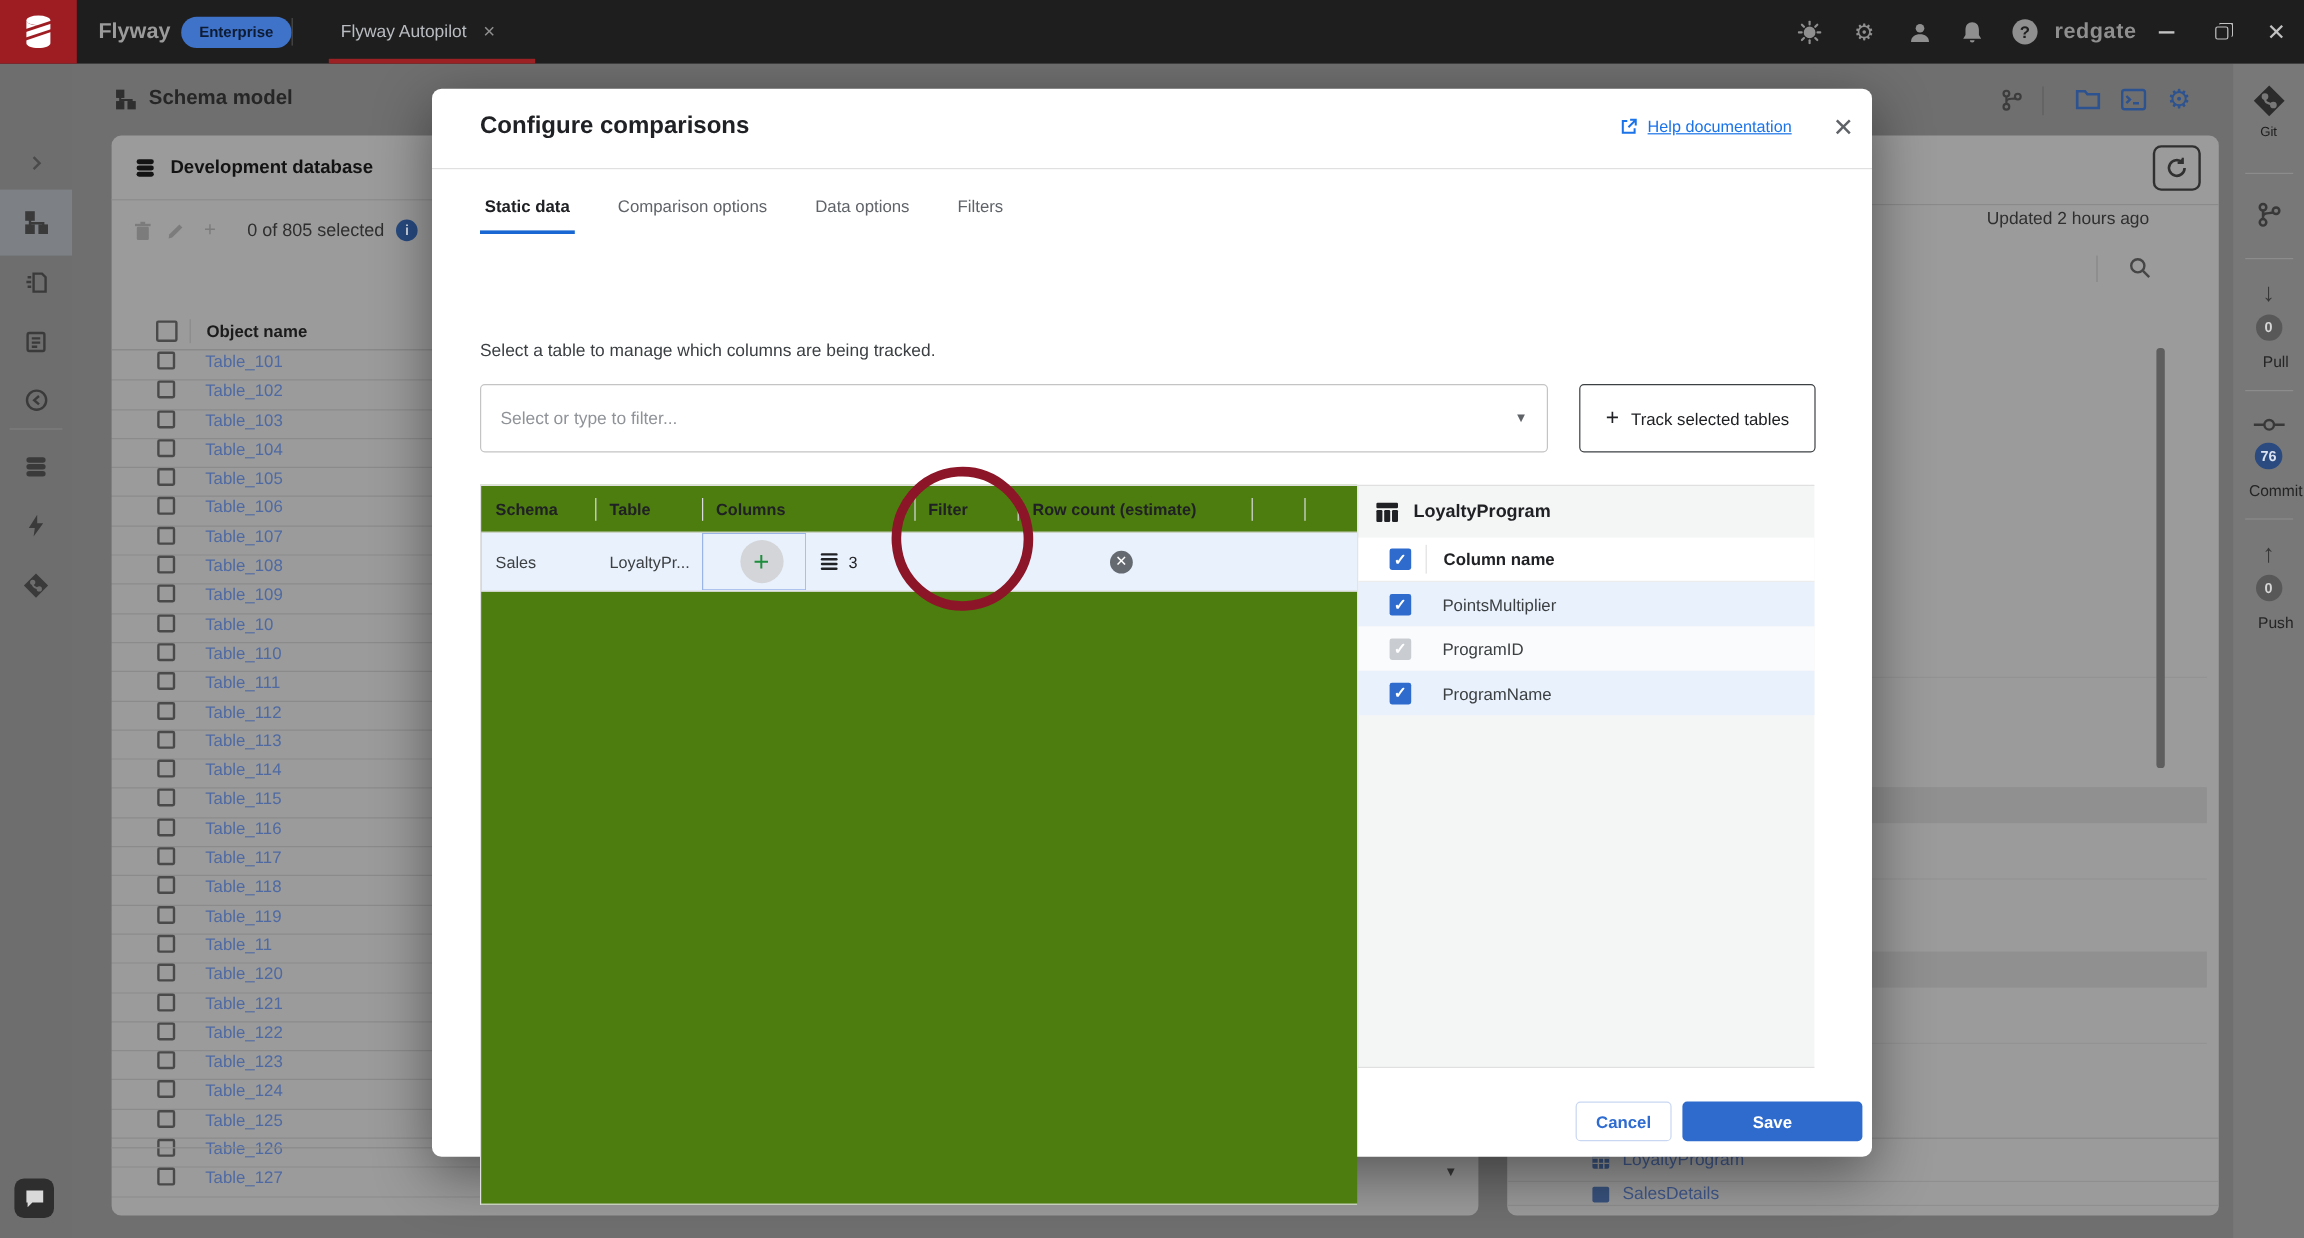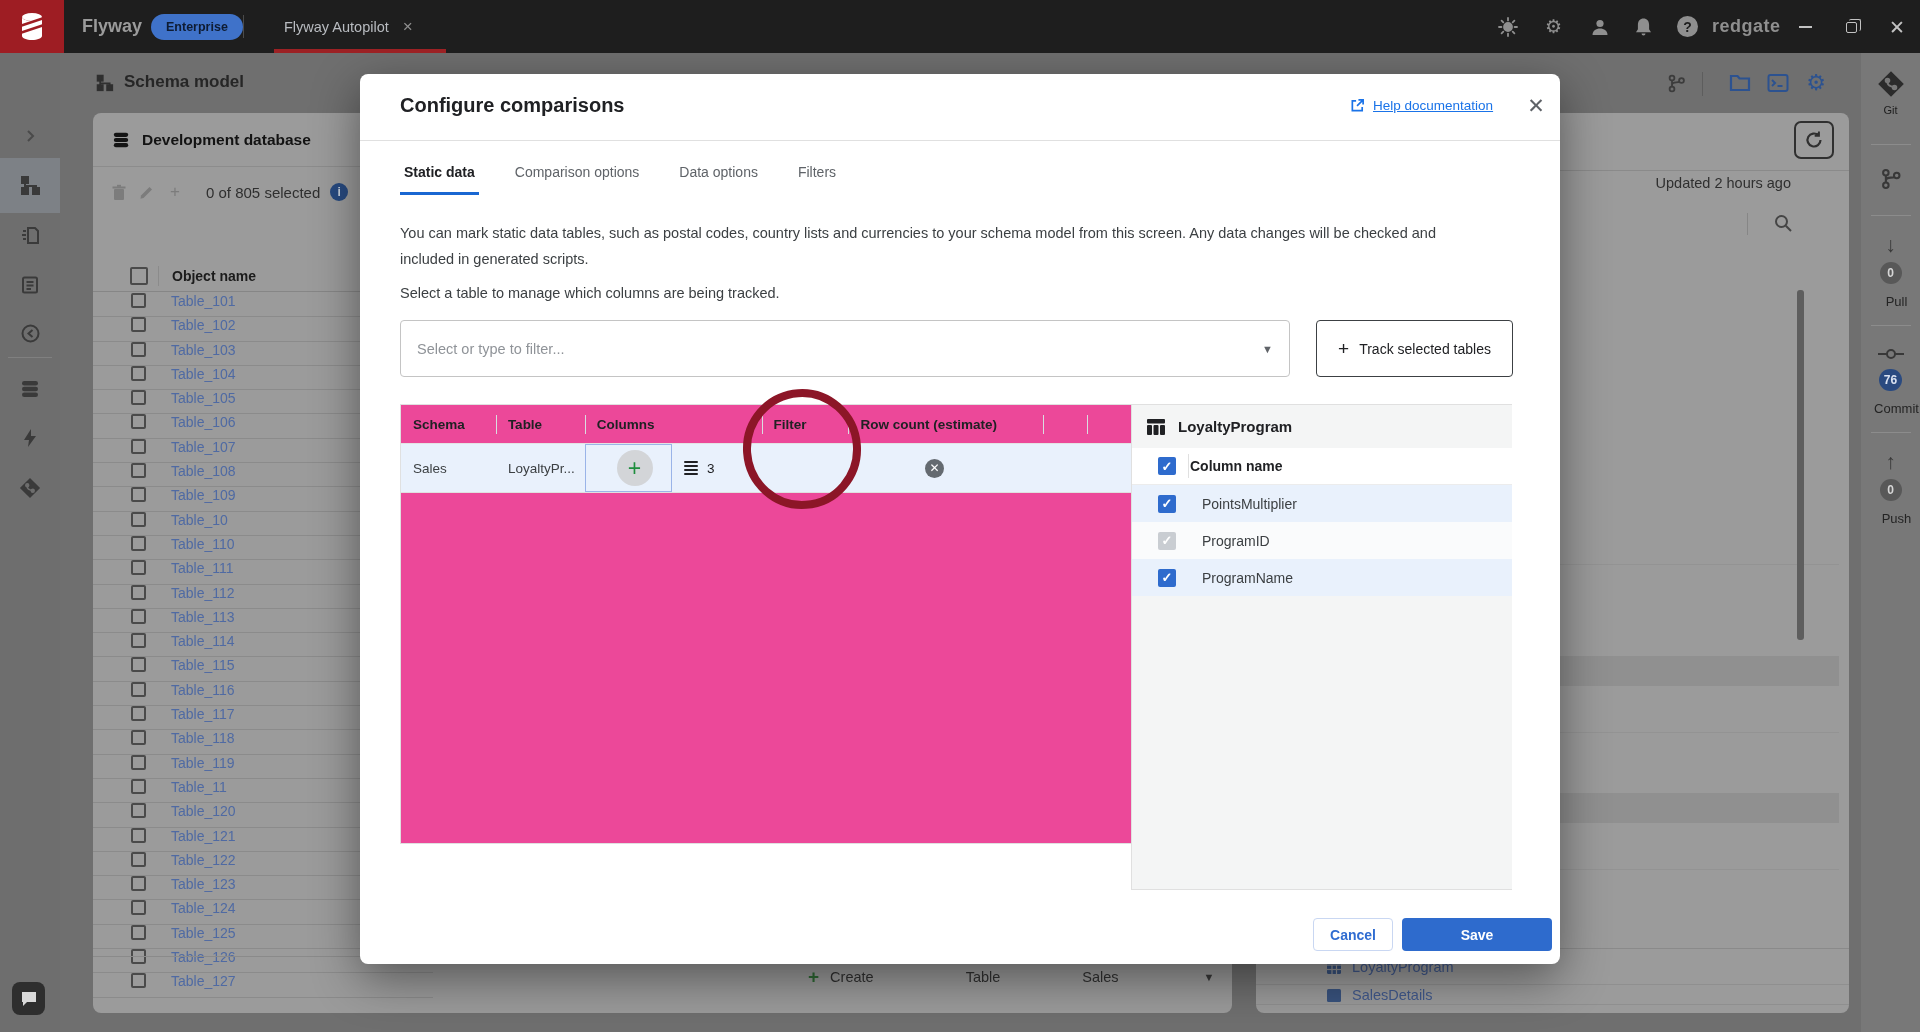--- a/index.html
+++ b/index.html
@@ -91,21 +91,21 @@
   .m-tab { font-size:14px; color:#5f6368; padding:8px 4px 12px; border-bottom:3px solid transparent; }
   .m-tab.active { color:#202124; font-weight:600; border-bottom-color:#1967d2; }
   .m-p { position:absolute; left:40px; width:1090px; font-size:14.5px; color:#3c4043; line-height:26px; }
   .m-select { position:absolute; left:40px; top:246px; width:890px; height:57px; border:1px solid #c4c4c4; border-radius:4px; background:#fff; }
   .m-select input { position:absolute; left:16px; top:0; width:840px; height:55px; border:none; outline:none; font-size:14.5px; color:#3c4043; font-family:"Liberation Sans",sans-serif; background:transparent; }
   .m-select input::placeholder { color:#8f9398; }
   .m-caret { position:absolute; right:16px; top:22px; color:#5f6368; font-size:11px; }
   .m-track { position:absolute; left:956px; top:246px; width:197px; height:57px; border:1px solid #3c4043; border-radius:4px; background:#fff; display:flex; align-items:center; justify-content:center; gap:10px; font-size:14px; font-weight:500; color:#202124; }
   .m-track .pl { font-size:19px; font-weight:400; }
 
-  .itable { position:absolute; left:40px; top:330px; width:731px; height:440px; background:#ec4899; border:1px solid #e0e0e0; border-right:none; }
+  .itable { position:absolute; left:40px; top:330px; width:731px; height:600px; background:#4d7c0f; border:1px solid #e0e0e0; border-right:none; }
   .ithead { display:flex; height:39px; align-items:center; border-bottom:1px solid #e3e3e3; }
   .ithead .c { font-size:13.5px; font-weight:bold; color:#202124; padding-left:12px; position:relative; height:100%; display:flex; align-items:center; }
   .ithead .c + .c:before { content:""; position:absolute; left:0; top:10px; width:1px; height:19px; background:#dadce0; }
   .itrow { display:flex; height:49px; align-items:stretch; background:#e9f1fc; border-bottom:1px solid #e0e0e0; }
   .itrow .c { display:flex; align-items:center; padding-left:12px; font-size:13.5px; color:#3c4043; }
   .w0{width:95px}.w1{width:89px}.w2{width:177px}.w3{width:87px}.w4{width:195px}.w5{width:44px}.w6{width:44px}
   .bars { display:inline-flex; flex-direction:column; gap:2px; margin-right:9px; }
   .bars i { width:14px; height:3px; border-radius:1px; background:currentColor; }
   .bars.d4 { gap:1.5px; } .bars.d4 i { height:2.6px; }
   .blue { color:#1a73e8; }
@@ -113,21 +113,21 @@
   .fplus { width:36px; height:36px; border-radius:50%; background:#d3d5d8; color:#1e8e3e; font-size:23px; display:flex; align-items:center; justify-content:center; }
   .cxc { width:19px; height:19px; border-radius:50%; background:#646a70; color:#fff; font-size:12px; display:flex; align-items:center; justify-content:center; margin-left:2px; }
 
   .cpanel { position:absolute; left:771px; top:330px; width:381px; height:486px; background:#f4f5f5; border:1px solid #e0e0e0; border-right:none; }
   .cp-hdr { height:43px; display:flex; align-items:center; gap:12px; padding-left:14px; color:#202124; font-size:15px; font-weight:bold; }
   .cp-row { height:37px; display:flex; align-items:center; }
   .cp-row .cb { width:18px; height:18px; border-radius:2px; margin-left:26px; display:flex; align-items:center; justify-content:center; color:#fff; font-size:13px; font-weight:bold; }
   .cb.on { background:#2e6bcd; } .cb.dis { background:#c9cdd2; }
   .cp-row .lab { margin-left:26px; font-size:14px; color:#3c4043; }
   .cp-row.head { background:#fff; border-bottom:1px solid #ececec; }
-  .cp-row.head .lab { font-weight:bold; color:#202124; border-left:1px solid #e0e0e0; padding-left:1px; margin-left:12px; line-height:24px; }
+  .cp-row.head .lab { font-weight:bold; color:#202124; border-left:1px solid #e0e0e0; padding-left:14px; margin-left:12px; line-height:24px; }
   .cp-row.hl { background:#e9f1fc; }
   .cp-row.plain { background:#fafbfc; }
 
   .ann { position:absolute; left:352px; top:289px; pointer-events:none; }
 
   .m-cancel { position:absolute; left:953px; top:844px; width:80px; height:33px; border:1px solid #c9d7f2; border-radius:4px; background:#fff; color:#2f6cd1; font-size:14px; font-weight:600; display:flex; align-items:center; justify-content:center; }
   .m-save { position:absolute; left:1042px; top:844px; width:150px; height:33px; border-radius:4px; background:#2e6bcd; color:#fff; font-size:14px; font-weight:bold; display:flex; align-items:center; justify-content:center; }
 </style>
 </head>
 <body>
@@ -569,21 +569,20 @@
   <div class="m-close">✕</div>
   <div class="m-hr"></div>
 
   <div class="m-tabs">
     <div class="m-tab active">Static data</div>
     <div class="m-tab">Comparison options</div>
     <div class="m-tab">Data options</div>
     <div class="m-tab">Filters</div>
   </div>
 
-  <p class="m-p" style="top:146px">You can mark static data tables, such as postal codes, country lists and currencies to your schema model from this screen. Any data changes will be checked and included in generated scripts.</p>
   <p class="m-p" style="top:206px">Select a table to manage which columns are being tracked.</p>
 
   <div class="m-select">
     <input type="text" placeholder="Select or type to filter..." style="">
     <span class="m-caret">▼</span>
   </div>
   <div class="m-track">
     <span class="pl">+</span>
     <span>Track selected tables</span>
   </div>

